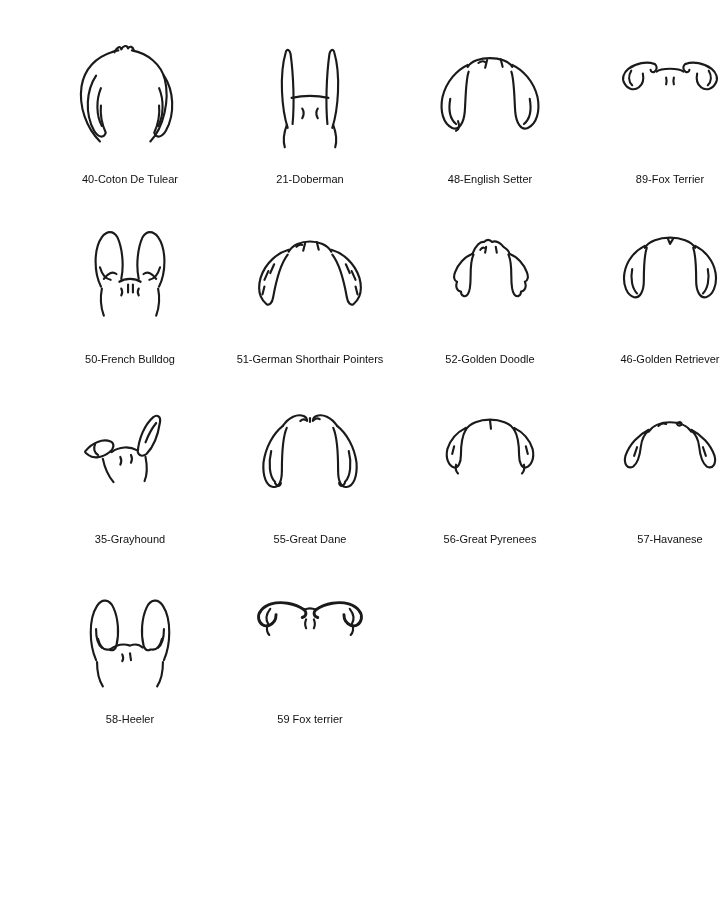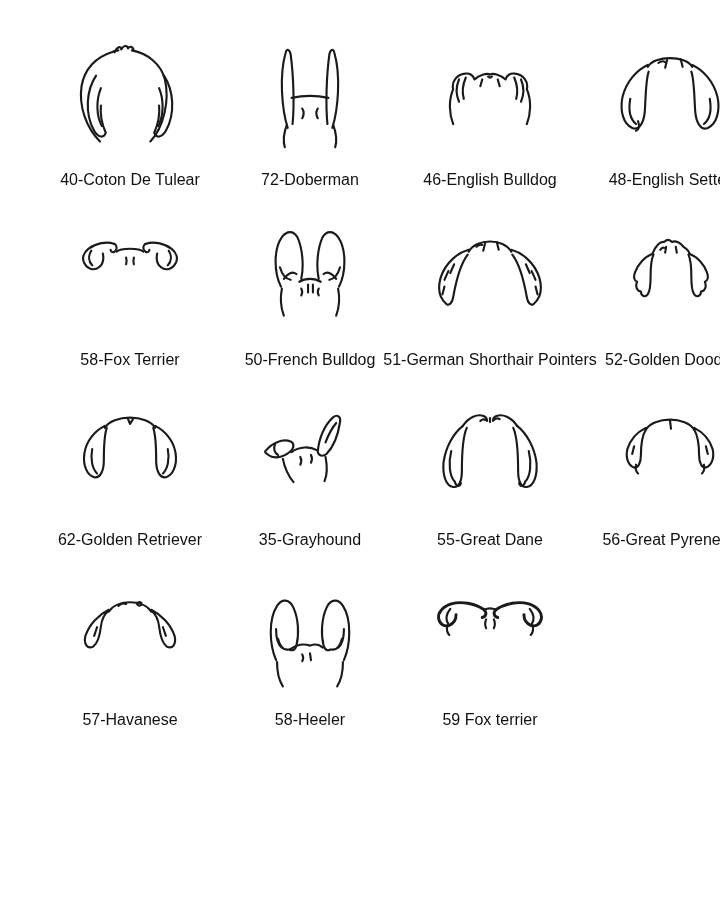--- a/index.html
+++ b/index.html
@@ -25,21 +25,21 @@
   }
   .art{display:block;}
   .art path,.art line{
     fill:none;stroke:#1a1a1a;stroke-width:2.2;
     stroke-linecap:round;stroke-linejoin:round;
   }
   .art .bold{stroke-width:3;}
   .art .fill{fill:#1a1a1a;stroke:none;}
   .cap{
     flex:0 0 auto;
-    font-size:16px;line-height:17px;
+    font-size:11px;line-height:17px;
     text-align:left;white-space:nowrap;
     padding-bottom:8px;
   }
 </style>
 </head>
 <body>
 
 <main class="sheet">
 
   <figure class="card">
@@ -64,39 +64,24 @@
       <svg class="art" width="160" height="126" viewBox="0 0 160 130" aria-hidden="true">
         <path d="M57,100 C51,81 48,46 55,22 C56,18 59,19 60,24 C63,46 64,76 62,96"></path>
         <path d="M103,100 C109,81 112,46 105,22 C104,18 101,19 100,24 C97,46 96,76 98,96"></path>
         <path d="M61,69 Q80,65 99,69"></path>
         <path d="M72,80 q3,5 0,10"></path>
           <path d="M88,80 q-3,5 0,10"></path>
         <path d="M56,97 C53,105 52,113 54,120"></path>
         <path d="M104,97 C107,105 108,113 106,120"></path>
       </svg>
     </div>
-    <figcaption class="cap">72-Doberman</figcaption>
-  </figure>
-
-
-  <figure class="card">
-    <div class="art-box">
-      <svg class="art" width="160" height="126" viewBox="0 0 160 130" aria-hidden="true">
-        <path d="M42,96 C38,86 37,72 42,60 C40,52 46,45 54,44 C59,43 63,46 64,50 C70,45 77,43 80,45 C83,43 90,45 96,50 C97,46 101,43 106,44 C114,45 120,52 118,60 C123,72 122,86 118,96"></path>
-        <path d="M48,50 C45,57 45,66 48,73"></path>
-        <path d="M55,48 C52,55 51,63 53,70"></path>
-        <path d="M112,50 C115,57 115,66 112,73"></path>
-        <path d="M105,48 C108,55 109,63 107,70"></path>
-        <path d="M72,50 l-2,7"></path>
-          <path d="M88,50 l2,7"></path>
-        <path d="M78,47 q2,2 4,0"></path>
-      </svg>
-    </div>
-    <figcaption class="cap">46-English Bulldog</figcaption>
-  </figure>
+    <figcaption class="cap">21-Doberman</figcaption>
+  </figure>
+
+
 
 
   <figure class="card">
     <div class="art-box">
       <svg class="art" width="160" height="126" viewBox="0 0 160 130" aria-hidden="true">
         <path d="M57,37 C64,25 96,25 103,37"></path>
         <path d="M77,30 l-2,8"></path>
           <path d="M91,29 l2,8"></path>
         <path d="M68,33 q4,-3 7,-1"></path>
         <path d="M57,35 C46,40 35,52 31,68 C28,83 32,96 41,100 C48,103 53,95 54,83 C55,68 55,50 58,42"></path>
@@ -116,21 +101,21 @@
         <path d="M40,41 C37,46 37,52 41,56"></path>
         <path d="M64,34 C67,36 67,40 64,42 C62,43 60,42 60,40"></path>
         <path d="M66,42 C71,38 89,38 94,42"></path>
         <path d="M76,48 q1,4 0,7"></path>
           <path d="M84,48 q-1,4 0,7"></path>
         <path d="M96,34 C104,31 115,33 123,39 C128,43 130,49 127,54 C124,60 117,62 112,58 C108,55 107,49 108,44"></path>
         <path d="M120,41 C123,46 123,52 119,56"></path>
         <path d="M96,34 C93,36 93,40 96,42 C98,43 100,42 100,40"></path>
       </svg>
     </div>
-    <figcaption class="cap">58-Fox Terrier</figcaption>
+    <figcaption class="cap">89-Fox Terrier</figcaption>
   </figure>
 
   <figure class="card">
     <div class="art-box">
       <svg class="art" width="160" height="126" viewBox="0 0 160 130" aria-hidden="true">
         <path d="M50,78 C43,64 42,40 51,27 C56,20 63,20 67,27 C72,38 74,56 71,70"></path>
         <path d="M53,70 C57,64 62,62 66,65"></path>
         <path d="M49,58 C51,65 55,70 60,71"></path>
         <path d="M110,78 C117,64 118,40 109,27 C104,20 97,20 93,27 C88,38 86,56 89,70"></path>
         <path d="M107,70 C103,64 98,62 94,65"></path>
@@ -186,21 +171,21 @@
     <div class="art-box">
       <svg class="art" width="160" height="126" viewBox="0 0 160 130" aria-hidden="true">
         <path d="M54,38 C62,24 98,24 106,38"></path>
         <path d="M78,29 l2,5 l3,-5"></path>
         <path d="M54,36 C44,41 35,51 33,64 C31,77 36,87 43,89 C49,90 53,83 53,72 C53,58 54,44 56,38"></path>
         <path d="M41,60 C39,70 41,80 46,85"></path>
         <path d="M106,36 C116,41 125,51 127,64 C129,77 124,87 117,89 C111,90 107,83 107,72 C107,58 106,44 104,38"></path>
         <path d="M119,60 C121,70 119,80 114,85"></path>
       </svg>
     </div>
-    <figcaption class="cap">62-Golden Retriever</figcaption>
+    <figcaption class="cap">46-Golden Retriever</figcaption>
   </figure>
 
   <figure class="card">
     <div class="art-box">
       <svg class="art" width="160" height="126" viewBox="0 0 160 130" aria-hidden="true">
         <path d="M34,62 C41,53 52,49 60,52 C64,54 64,59 59,63 C52,69 42,70 37,66 C34,64 33,63 34,62"></path>
         <path d="M44,55 C42,59 43,64 47,66"></path>
         <path d="M88,63 C89,49 95,35 104,27 C108,24 112,26 111,32 C109,45 104,58 97,65 C93,68 89,67 88,63"></path>
         <path d="M96,53 C99,45 103,38 107,33"></path>
         <path d="M61,63 C69,57 80,57 87,61"></path>

